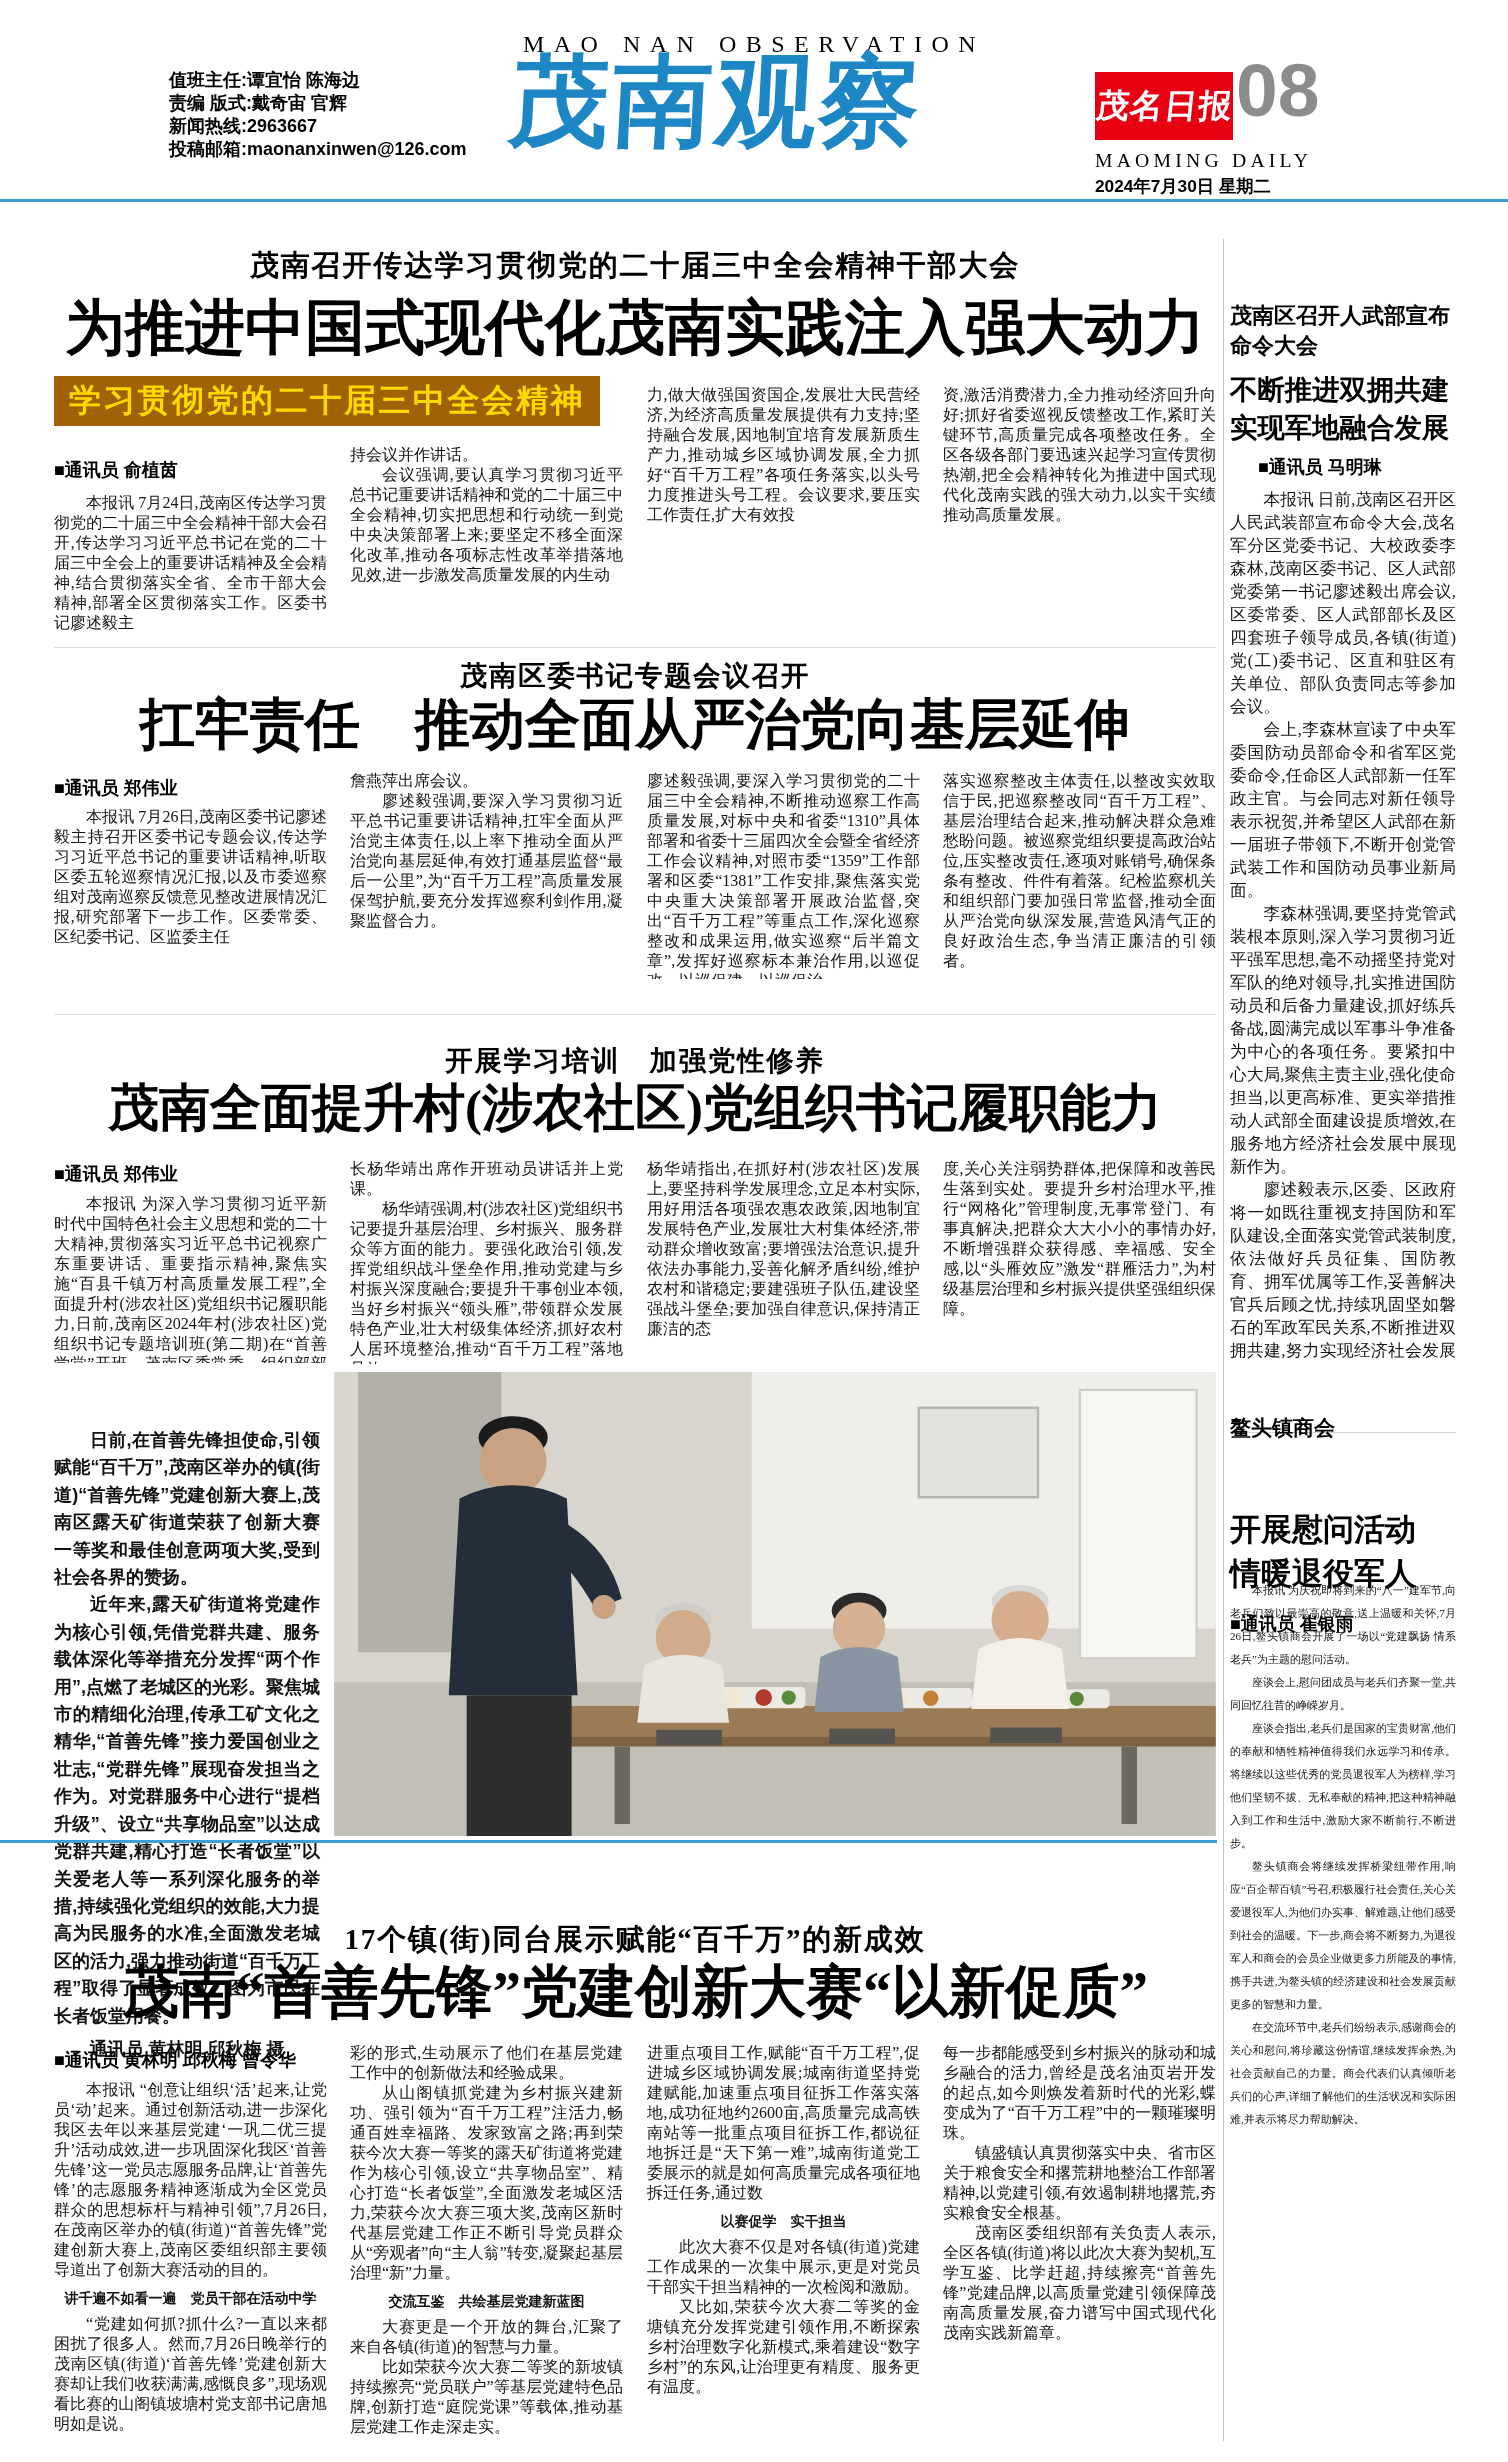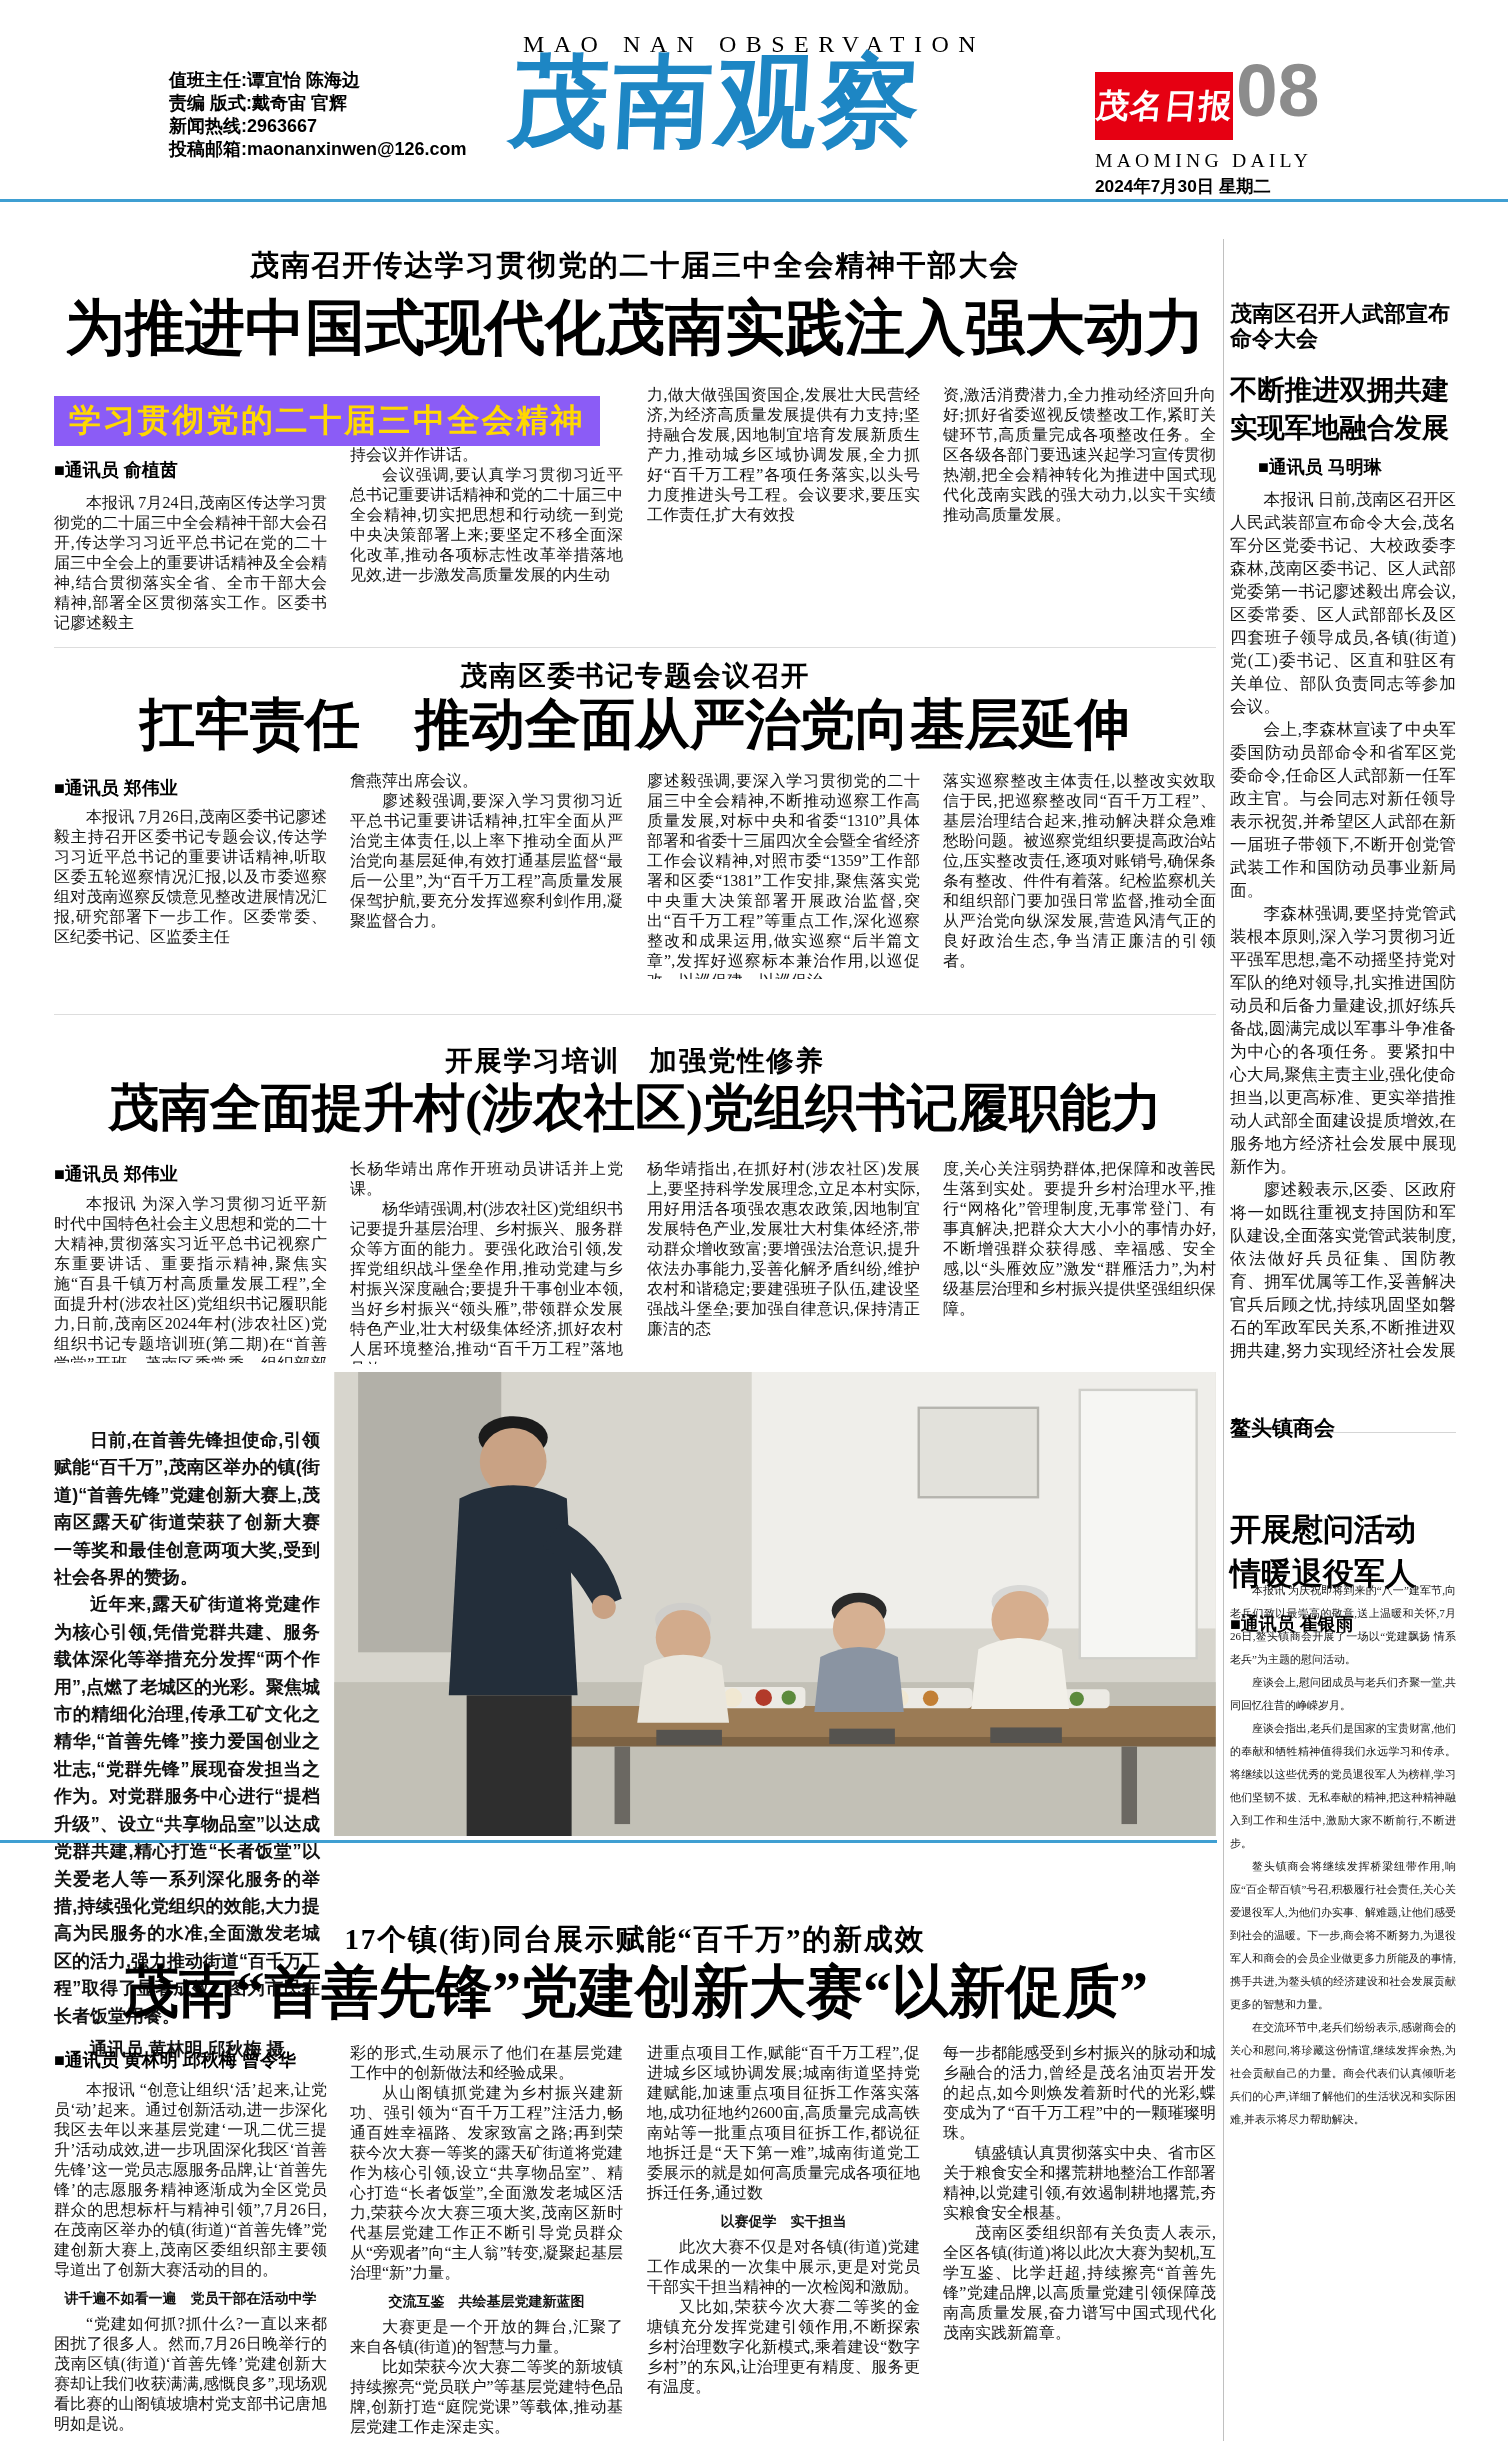--- a/index.html
+++ b/index.html
@@ -34,21 +34,21 @@
   .headline{text-align:center;font-weight:900;color:#000;line-height:1.15;}
   .byline{font-family:"Liberation Sans","DejaVu Sans",sans-serif;font-size:18px;font-weight:700;color:#000;}
   .bodycol{font-size:16px;line-height:20px;text-align:justify;overflow:hidden;color:#141414;}
   .bodycol p{margin:0;text-indent:2em;}
   .bodycol p.subhead{text-indent:0;text-align:center;font-weight:800;font-size:14px;
       font-family:"Liberation Sans","DejaVu Sans",sans-serif;padding:8.4px 0 6px;}
 
   
   .a1-kicker{left:54px;top:246px;width:1162px;font-size:29px;}
   .a1-headline{left:54px;top:294px;width:1162px;font-size:60px;}
-  .a1-banner{left:54px;top:396px;width:546px;height:50px;background:#8b5cf6;color:#ffd800;
+  .a1-banner{left:54px;top:376px;width:546px;height:50px;background:#a16207;color:#ffd800;
              display:flex;align-items:center;justify-content:center;font-size:32px;font-weight:800;letter-spacing:2.4px;}
   .a1-byline{left:54px;top:458px;}
   .a1-col1{left:54px;top:493px;width:273px;height:143px;}
   .a1-col2{left:350px;top:445px;width:273px;height:191px;}
   .a1-col3{left:647px;top:385px;width:273px;height:251px;}
   .a1-col4{left:943px;top:385px;width:273px;height:251px;}
 
   
   .a2-kicker{left:54px;top:658px;width:1162px;font-size:27.4px;}
   .a2-headline{left:54px;top:693px;width:1162px;font-size:55px;}
@@ -78,21 +78,21 @@
   
   .b-kicker{left:54px;top:1920px;width:1162px;font-size:29px;}
   .b-headline{left:54px;top:1959px;width:1162px;font-size:57px;}
   .b-byline{left:54px;top:2048px;}
   .b-col1{left:54px;top:2080px;width:273px;height:358px;}
   .b-col2{left:350px;top:2043px;width:273px;height:395px;}
   .b-col3{left:647px;top:2043px;width:273px;height:395px;}
   .b-col4{left:943px;top:2043px;width:273px;height:395px;}
 
   
-  .st-kicker{left:1230px;top:301px;width:226px;font-size:22px;line-height:25px;font-weight:600;color:#000;}
+  .st-kicker{left:1230px;top:301px;width:226px;font-size:22px;line-height:30px;font-weight:600;color:#000;}
   .st-headline{left:1230px;top:371px;width:226px;font-size:27.4px;line-height:38px;font-weight:900;color:#000;}
   .st-byline{left:1230px;top:455px;margin-left:28px;}
   .st-body{left:1230px;top:488px;width:226px;height:872px;font-size:16.7px;line-height:23px;}
   .sb-kicker{left:1230px;top:1414px;width:226px;font-size:21px;font-weight:600;color:#000;}
   .sb-headline{left:1230px;top:1508px;width:226px;font-size:31px;line-height:44px;font-weight:900;color:#000;}
   .sb-byline{left:1230px;top:1612px;}
   .sb-body{left:1230px;top:1579px;width:226px;height:794px;font-size:11px;line-height:23px;}
 </style>
 </head>
 <body>

